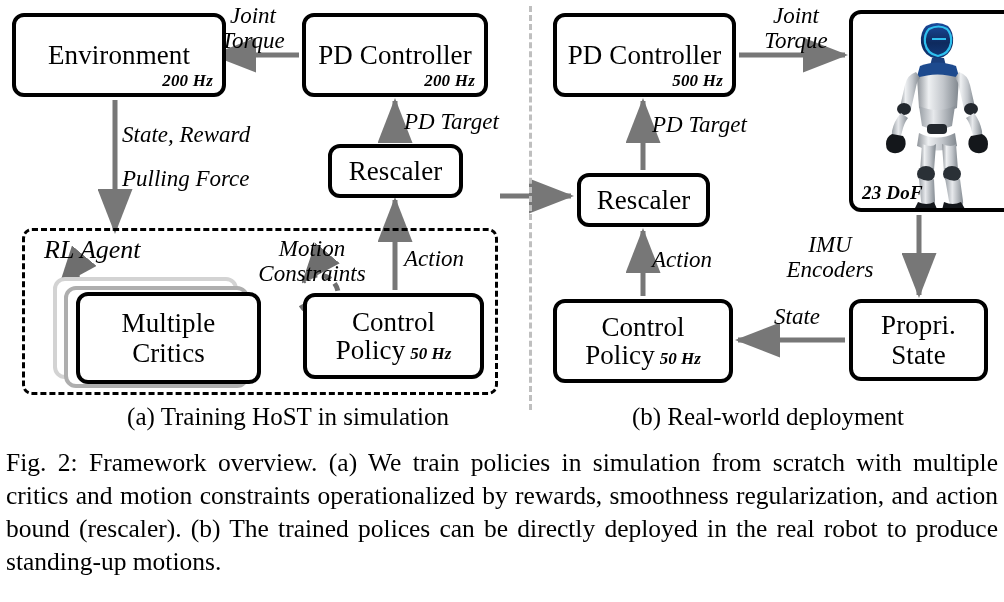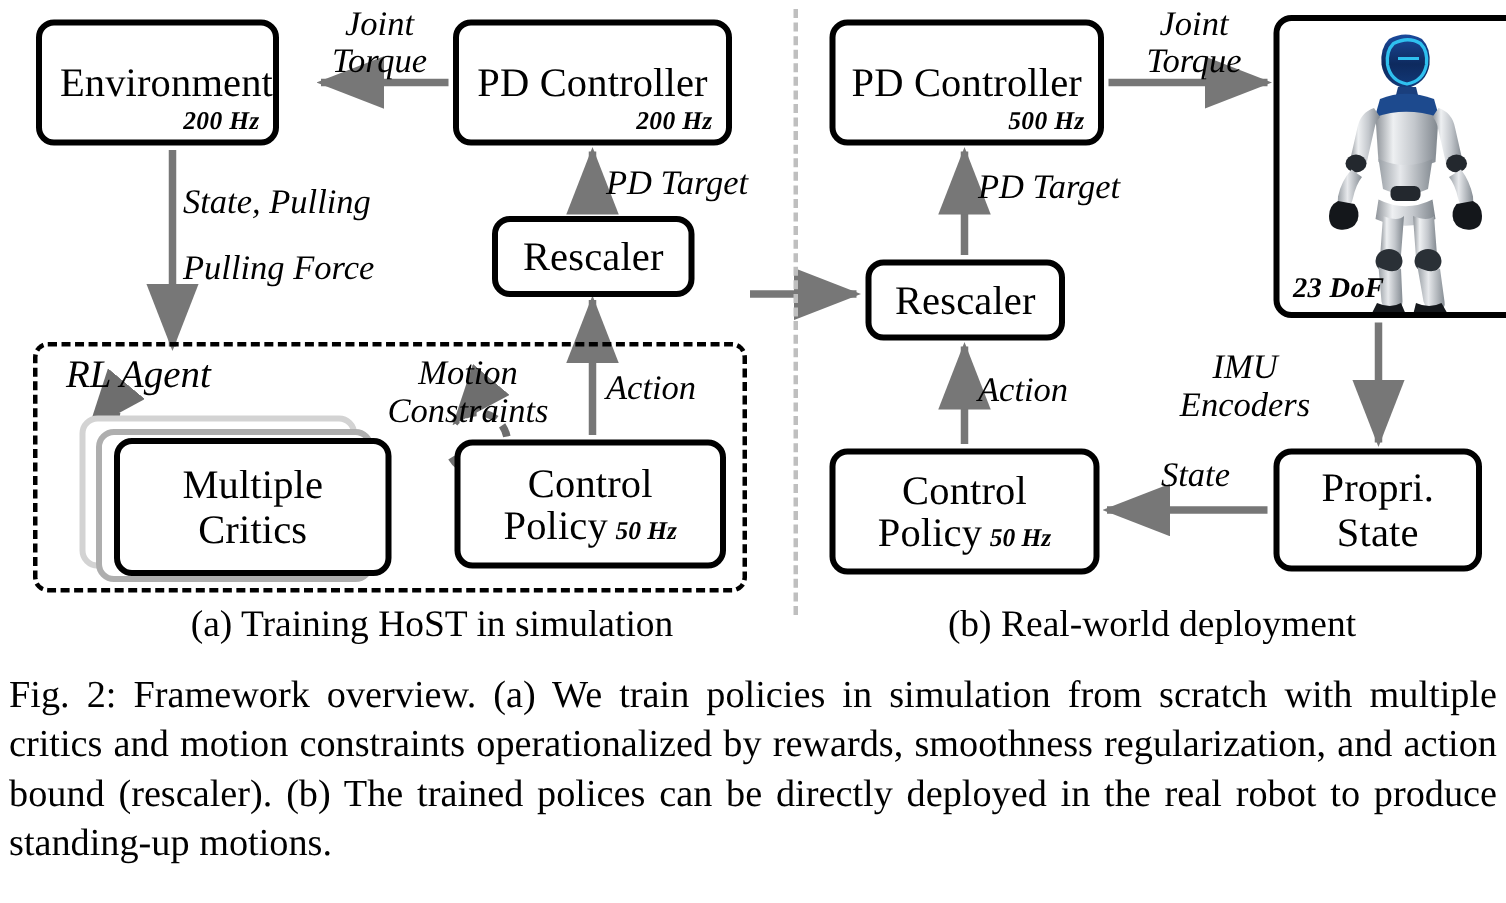--- a/index.html
+++ b/index.html
@@ -108,21 +108,21 @@
       <path d="M58,309 A21,21 0 1 0 60,285"></path>
     </g>
 
     <g fill="none" stroke="#6e6e6e" stroke-width="5" stroke-dasharray="8,6" stroke-linecap="butt" marker-end="url(#ahd)">
       <path d="M301,305 A20,20 0 1 0 303,282"></path>
     </g>
   </svg>
 
   <div class="divider"></div>
 
-  <div class="box" style="left:24px;top:13px;width:162px;height:84px;justify-content:flex-end;">
+  <div class="box" style="left:12px;top:13px;width:214px;height:84px;">
     <span class="lbl">Environment</span>
     <span class="hz">200 Hz</span>
   </div>
 
   <div class="box" style="left:302px;top:13px;width:186px;height:84px;">
     <span class="lbl">PD Controller</span>
     <span class="hz">200 Hz</span>
   </div>
 
   <div class="box" style="left:328px;top:144px;width:135px;height:54px;">
@@ -146,21 +146,21 @@
       <span class="lbl">Control</span>
       <span class="cp-row2">
         <span class="lbl">Policy</span>
         <span class="hzin">50 Hz</span>
       </span>
     </span>
   </div>
 
   <div class="tx" style="left:205px;top:4px;width:96px;">Joint
 Torque</div>
-  <div class="tx" style="left:122px;top:123px;width:190px;text-align:left;">State, Pulling</div>
+  <div class="tx" style="left:122px;top:123px;width:190px;text-align:left;">State, Reward</div>
   <div class="tx" style="left:122px;top:167px;width:190px;text-align:left;">Pulling Force</div>
   <div class="tx" style="left:404px;top:110px;width:140px;text-align:left;">PD Target</div>
   <div class="tx" style="left:404px;top:247px;width:110px;text-align:left;">Action</div>
   <div class="tx" style="left:232px;top:237px;width:160px;">Motion
 Constraints</div>
 
   <div class="subcap" style="left:0px;top:403px;width:520px;padding-left:28px;">(a) Training HoST in simulation</div>
 
   <div class="box" style="left:553px;top:13px;width:183px;height:84px;">
     <span class="lbl">PD Controller</span>

